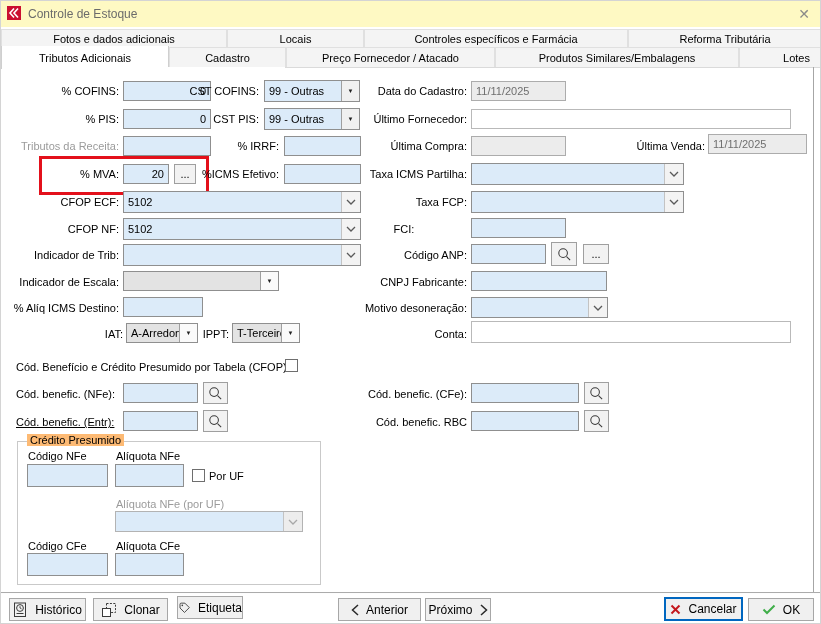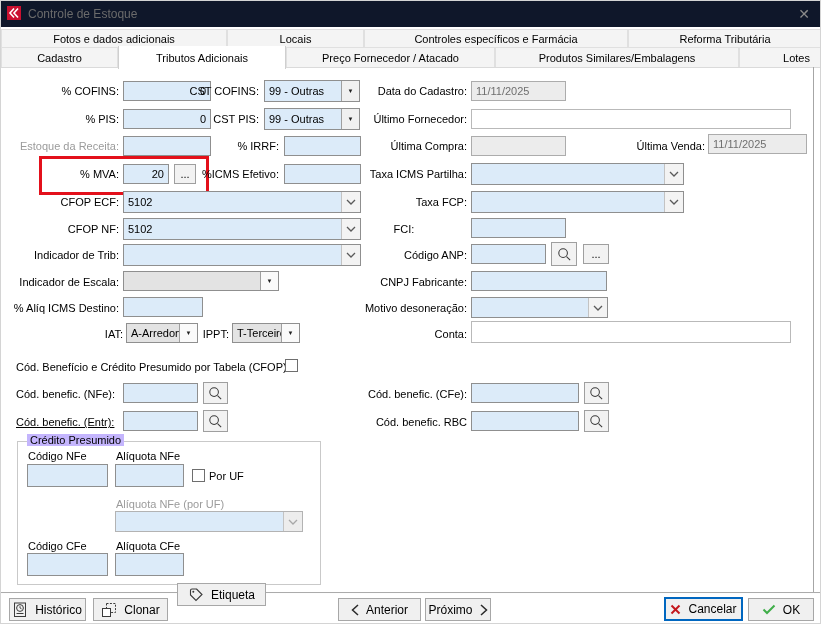--- a/index.html
+++ b/index.html
@@ -1,21 +1,21 @@
 <!DOCTYPE html>
 <html><head>
 <meta charset="utf-8">
 <style>
   html,body{margin:0;padding:0;background:#fff;}
   .dialog{position:relative;width:821px;height:624px;background:#fff;
     font-family:"Liberation Sans",sans-serif;font-size:11px;color:#000;
     overflow:hidden;box-sizing:border-box;border:1px solid #d4d4d4;}
   .abs{position:absolute;}
   
-  .titlebar{position:absolute;left:0;top:0;width:100%;height:26px;background:#0f172a;}
+  .titlebar{position:absolute;left:0;top:0;width:100%;height:26px;background:#fef9c3;}
   .appicon{position:absolute;left:6px;top:5px;width:14px;height:14px;background:#cb1030;
     display:flex;align-items:center;justify-content:center;}
   .wtitle{position:absolute;left:27px;top:6px;font-size:12px;color:#6b6b6b;}
   .closex{position:absolute;right:7px;top:4px;width:18px;height:18px;display:flex;
     align-items:center;justify-content:center;font-size:14px;color:#8a8a8a;cursor:pointer;}
   
   .tabrow{position:absolute;left:0;display:flex;}
   .tab{box-sizing:border-box;background:#f4f4f4;border:1px solid #e0e0e0;
     display:flex;align-items:center;justify-content:center;white-space:nowrap;overflow:hidden;}
   .tab.active{background:#fff;border:1px solid #cfcfcf;border-top:none;border-bottom:none;z-index:3;}
@@ -45,21 +45,21 @@
   .cc .cbtn{width:17px;background:#f0f0f0;border-left:1px solid #9f9f9f;
     display:flex;align-items:center;justify-content:center;font-size:6px;color:#222;}
   .cc.fgray{background:#e3e3e3;}
   .cc.fgray .cbtn{background:#fafafa;}
   
   .sqbtn{position:absolute;box-sizing:border-box;background:#f2f2f2;border:1px solid #9f9f9f;
     display:flex;align-items:center;justify-content:center;cursor:pointer;}
   .check{position:absolute;box-sizing:border-box;width:13px;height:13px;background:#fff;border:1px solid #6e6e6e;cursor:pointer;}
   
   .gbox{position:absolute;border:1px solid #c9c9c9;}
-  .gtitle{position:absolute;background:#c4b5fd;padding:0 3px;}
+  .gtitle{position:absolute;background:#fdba74;padding:0 3px;}
   
   .redrect{position:absolute;border:3px solid #e3101b;pointer-events:none;}
   
   .sep{position:absolute;left:0;top:591px;width:821px;height:1px;background:#ababab;}
   .sep2{position:absolute;left:0;top:592px;width:821px;height:1px;background:#fdfdfd;}
   .btn{position:absolute;box-sizing:border-box;background:#f0f0f0;border:1px solid #a7a7a7;
     display:flex;align-items:center;justify-content:center;gap:7px;font-size:12px;cursor:pointer;}
   .btn.focus{border:2px solid #0067c0;}
   svg{display:block;}
 </style>
@@ -79,22 +79,22 @@
     <div class="closex">✕</div>
   </div>
 
   <div class="tabrow" style="top:28px;height:19px;">
     <div class="tab" style="width:226px;">Fotos e dados adicionais</div>
     <div class="tab" style="width:137px;">Locais</div>
     <div class="tab" style="width:264px;">Controles específicos e Farmácia</div>
     <div class="tab" style="width:194px;">Reforma Tributária</div>
   </div>
   <div class="tabrow" style="top:46px;height:21px;">
+    <div class="tab active" style="width:168px;height:23px;margin-top:-1px;">Tributos Adicionais</div>
     <div class="tab" style="width:117px;">Cadastro</div>
-    <div class="tab active" style="width:168px;height:23px;margin-top:-1px;">Tributos Adicionais</div>
     <div class="tab" style="width:209px;">Preço Fornecedor / Atacado</div>
     <div class="tab" style="width:244px;">Produtos Similares/Embalagens</div>
     <div class="tab" style="width:83px;padding-left:32px;">Lotes</div>
   </div>
   <div class="ctop"></div>
   <div class="abs" style="left:118px;top:66px;width:166px;height:2px;background:#fff;z-index:4;"></div>
   <div class="cright"></div>
 
   <div class="lbl r" style="left:10px;top:83px;width:108px;">% COFINS:</div>
   <div class="field num" style="left:122px;top:80px;width:88px;">0</div>
@@ -105,21 +105,21 @@
   </div>
 
   <div class="lbl r" style="left:10px;top:111px;width:108px;">% PIS:</div>
   <div class="field num" style="left:122px;top:108px;width:88px;">0</div>
   <div class="lbl r" style="left:150px;top:111px;width:108px;">CST PIS:</div>
   <div class="cc" style="left:263px;top:107px;width:96px;">
     <div class="ctxt">99 - Outras</div>
     <div class="cbtn">▼</div>
   </div>
 
-  <div class="lbl r dis" style="left:5px;top:138px;width:113px;">Estoque da Receita:</div>
+  <div class="lbl r dis" style="left:5px;top:138px;width:113px;">Tributos da Receita:</div>
   <div class="field" style="left:122px;top:135px;width:88px;"></div>
   <div class="lbl r" style="left:170px;top:138px;width:108px;">% IRRF:</div>
   <div class="field" style="left:283px;top:135px;width:77px;"></div>
 
   <div class="lbl r" style="left:10px;top:166px;width:108px;">% MVA:</div>
   <div class="field num" style="left:122px;top:163px;width:46px;">20</div>
   <div class="sqbtn" style="left:173px;top:163px;width:22px;height:20px;">...</div>
   <div class="redrect" style="left:38px;top:155px;width:164px;height:33px;"></div>
   <div class="lbl r" style="left:170px;top:166px;width:108px;">%ICMS Efetivo:</div>
   <div class="field" style="left:283px;top:163px;width:77px;"></div>
@@ -300,21 +300,21 @@
       </svg>
     <span>Histórico</span>
   </div>
   <div class="btn" style="left:92px;top:597px;width:75px;height:23px;">
     <svg width="16" height="16" viewBox="0 0 16 16">
         <rect x="5.5" y="1.5" width="9" height="9" fill="none" stroke="#3a3a3a" stroke-width="1" stroke-dasharray="2,1.4"></rect>
         <rect x="1.5" y="6.5" width="8" height="8" fill="#fff" stroke="#3a3a3a" stroke-width="1"></rect>
       </svg>
     <span>Clonar</span>
   </div>
-  <div class="btn" style="left:176px;top:582px;width:89px;height:23px;align-items:center;">
+  <div class="btn" style="left:176px;top:595px;width:66px;height:23px;align-items:center;">
     <svg width="16" height="16" viewBox="0 0 16 16">
         <path d="M8.5 2 L14 7.5 L8 13.5 L2.5 8 L2.5 3.5 Q2.5 2 4 2 Z" fill="none" stroke="#3a3a3a" stroke-width="1.1"></path>
         <circle cx="5.3" cy="4.8" r="1" fill="#3a3a3a"></circle>
       </svg>
     <span>Etiqueta</span>
   </div>
 
   <div class="btn" style="left:337px;top:597px;width:83px;height:23px;">
     <svg width="8" height="12" viewBox="0 0 8 12">
         <polyline points="7,1 1.5,6 7,11" fill="none" stroke="#2a2a2a" stroke-width="1.5"></polyline>

